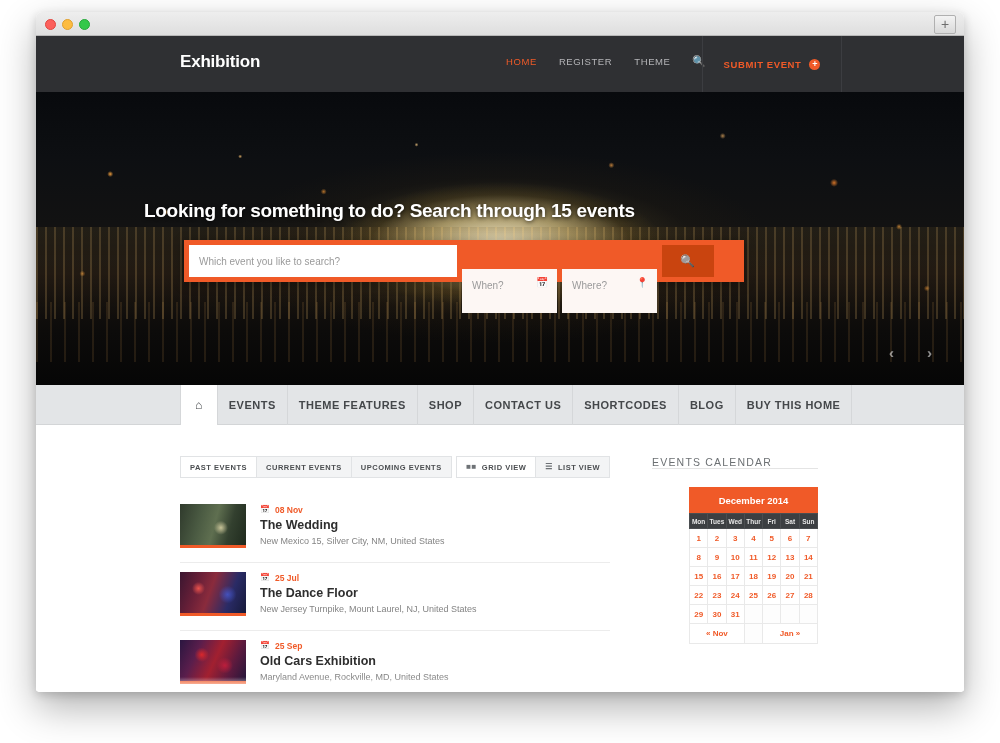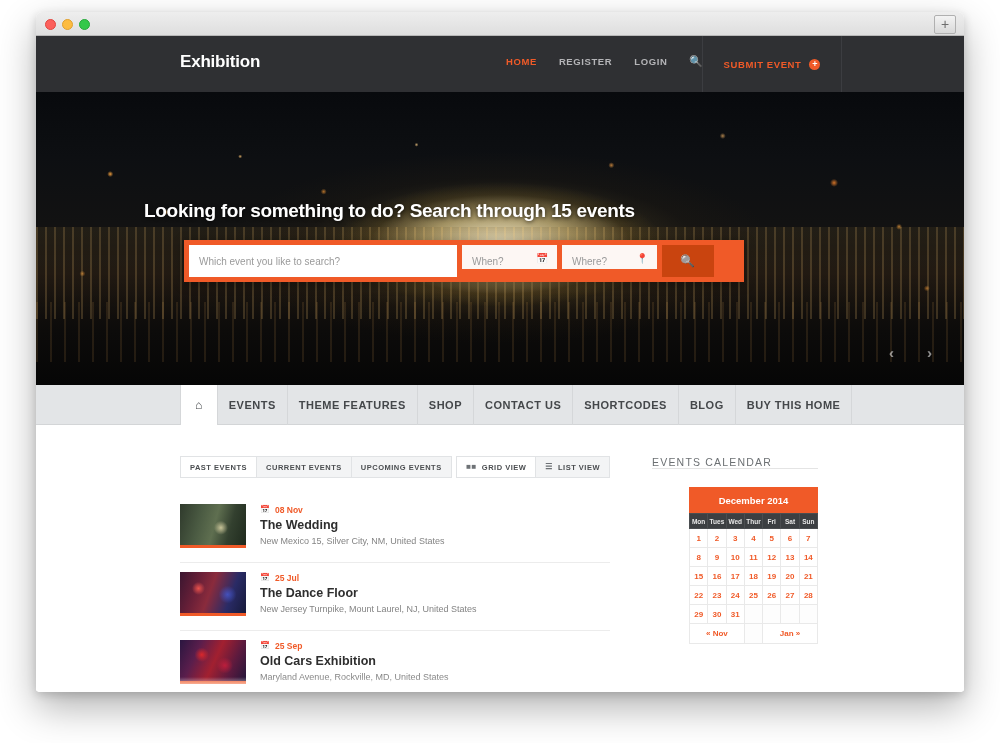--- a/index.html
+++ b/index.html
@@ -83,21 +83,21 @@
   #main-nav {
     position: absolute;
     left: 470px; top: 20px;
     display: flex;
     align-items: center;
     gap: 22px;
   }
   .nav-link {
     color: #b5b5b8;
     font-size: 9.5px;
-    font-weight: bold;
+    font-weight: normal;
     letter-spacing: 0.6px;
     text-decoration: none;
   }
   .nav-link.active { color: #f05a28; }
   #nav-search-icon {
     color: #cfcfd2;
     font-size: 11px;
     line-height: 1;
   }
   #submit-event-block {
@@ -200,21 +200,22 @@
     font-family: "Liberation Sans", sans-serif;
     font-size: 10px;
     color: #8a8a8a;
     outline: none;
   }
   .search-field::placeholder { color: #9a9a9a; }
   #search-keyword-field { flex: 0 0 268px; }
   .search-field-wrap {
     position: relative;
     background: #fdf7f4;
-    height: 24px;
+    height: 44px;
+    margin-top: 24px;
   }
   .search-field-wrap .search-field {
     width: 100%;
     background: transparent;
   }
   .field-icon {
     position: absolute;
     right: 8px; top: 9px;
     color: #b4b4b4;
     font-size: 10px;
@@ -441,21 +442,21 @@
   </div>
 
   <div id="viewport">
 
     <div id="site-header">
       <div id="brand-logo">Exhibition</div>
 
       <div id="main-nav">
         <a class="nav-link active">HOME</a>
         <a class="nav-link">REGISTER</a>
-        <a class="nav-link">LOGIN</a>
+        <a class="nav-link">THEME</a>
         <span id="nav-search-icon">🔍</span>
       </div>
 
       <div id="submit-event-block">
         <span id="submit-event-label">SUBMIT EVENT</span>
         <span id="submit-event-plus">+</span>
       </div>
     </div>
 
     <div id="hero">

